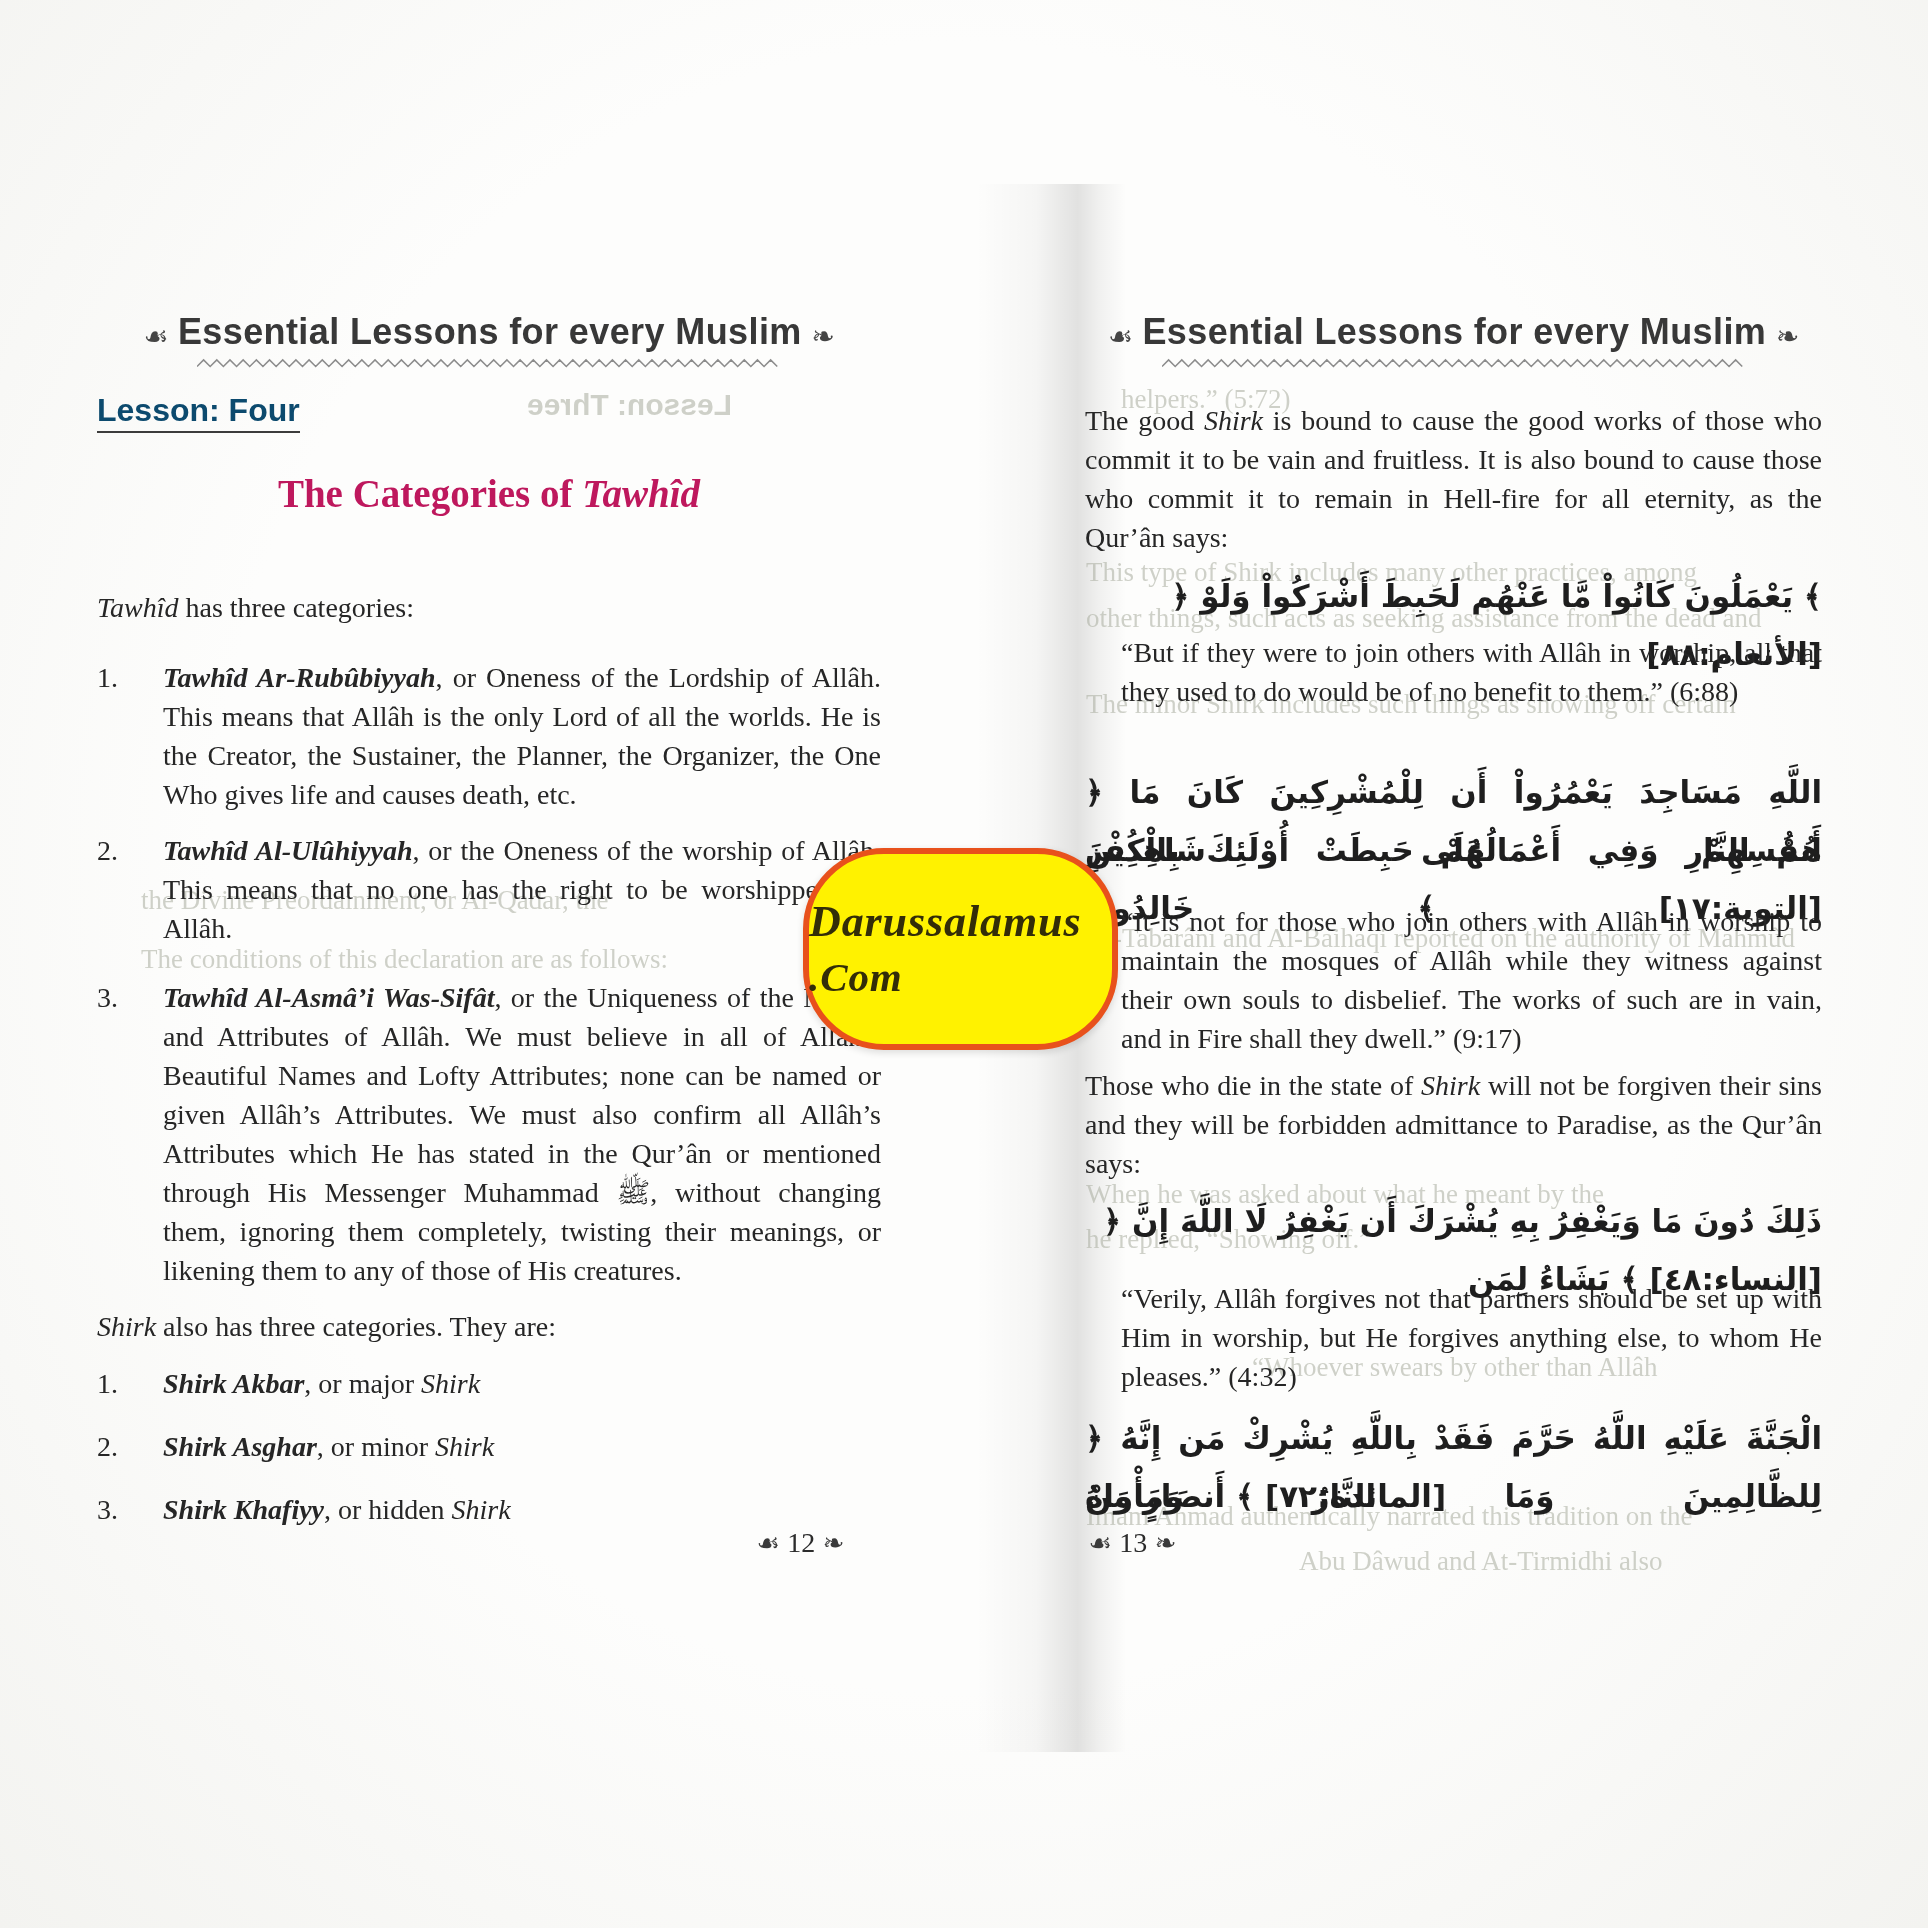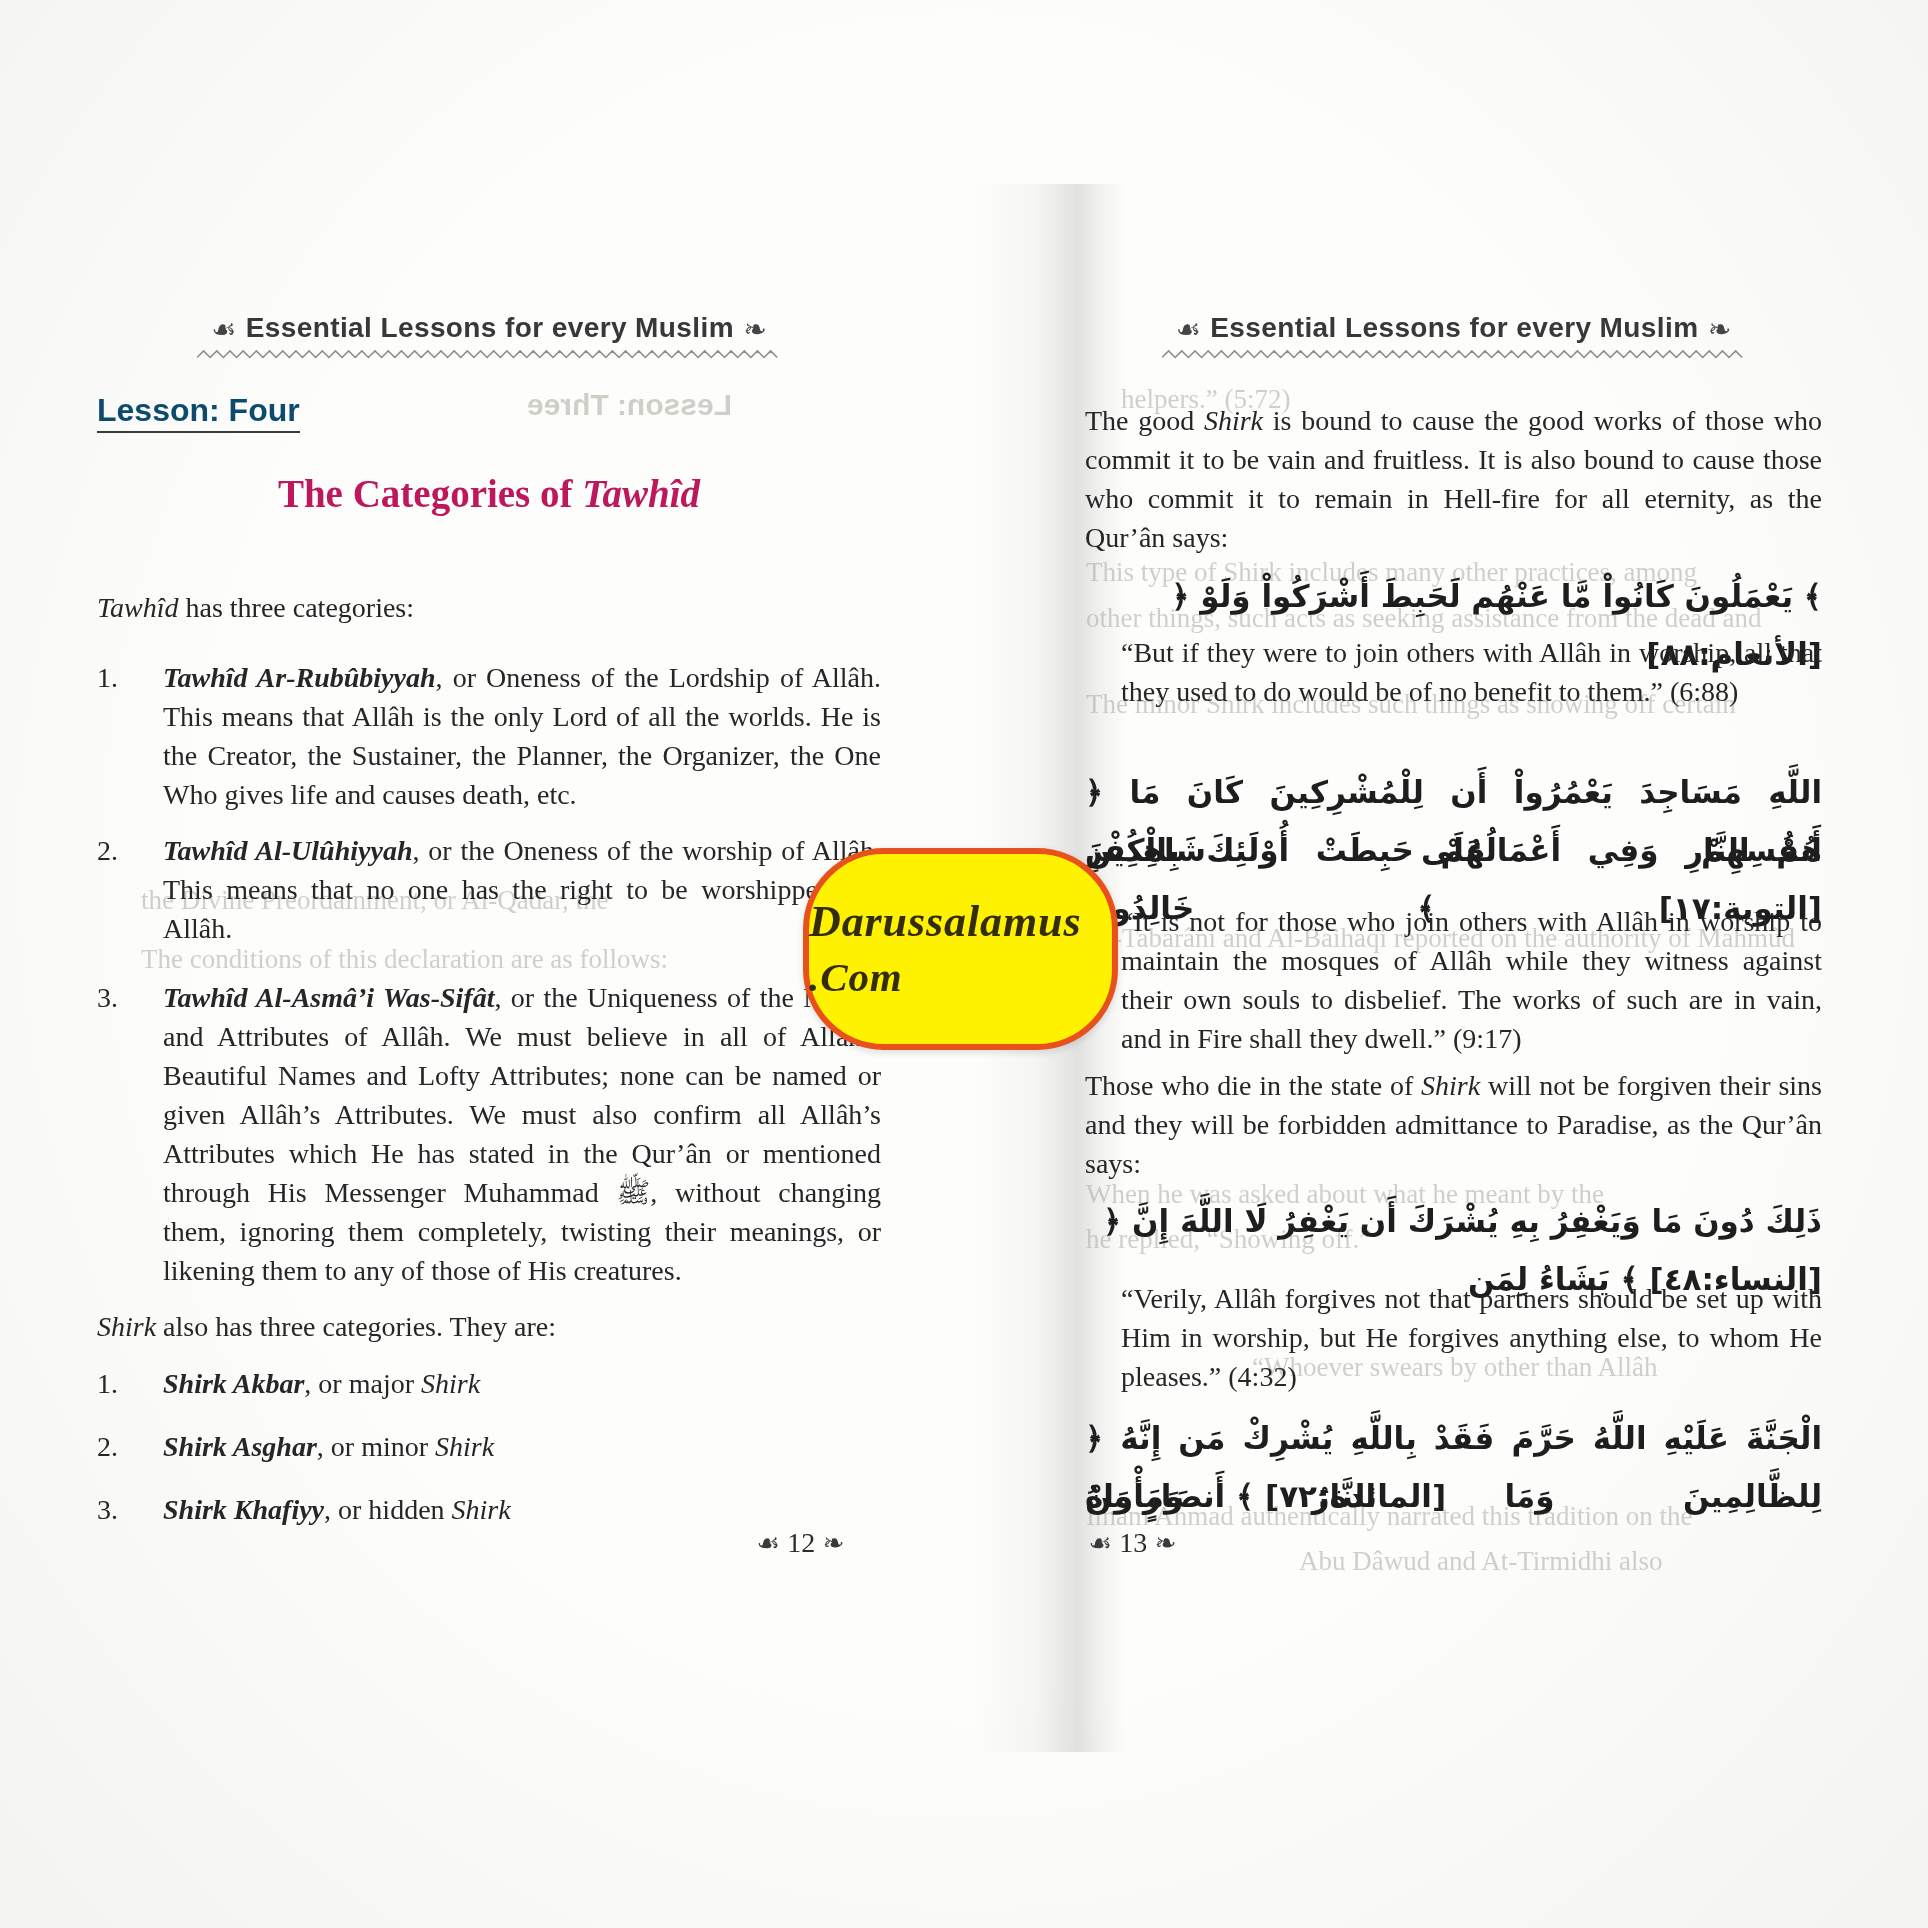--- a/index.html
+++ b/index.html
@@ -13,21 +13,21 @@
     position:absolute;left:975px;top:184px;width:151px;height:1568px;
     background:linear-gradient(90deg, rgba(0,0,0,0) 0%, rgba(0,0,0,0.03) 40%,
       rgba(0,0,0,0.11) 68%, rgba(0,0,0,0.05) 82%, rgba(0,0,0,0) 100%);
     pointer-events:none;
   }
   .page{position:absolute;top:311px;z-index:2;}
   #left-page{left:97px;width:784px;height:1337px;}
   #right-page{left:1085px;width:737px;height:1337px;}
   .page-header{position:absolute;top:0;left:0;width:100%;text-align:center;}
   .page-header .header-text{
-    font-family:"Liberation Sans",sans-serif;font-weight:700;font-size:28px;
+    font-family:"Liberation Sans",sans-serif;font-weight:700;font-size:36px;
     color:#383838;letter-spacing:0.4px;
   }
   .page-header .orn{
     font-family:"DejaVu Sans",sans-serif;font-size:28px;color:#444;
     position:relative;top:1.9px;padding:0 9.4px;
   }
   svg.zigzag{display:block;margin:4.7px auto 0;}
   .lesson-heading{
     position:absolute;left:0;
     font-family:"Liberation Sans",sans-serif;font-weight:700;font-size:32px;color:#0c4a6e;

